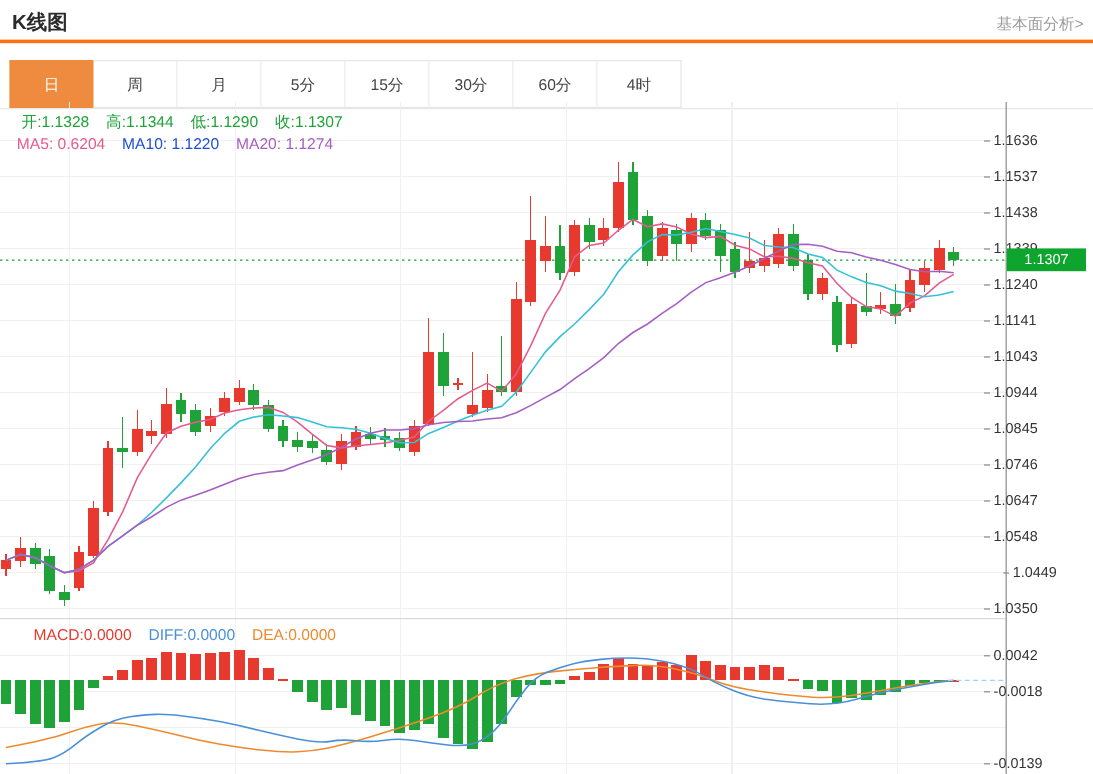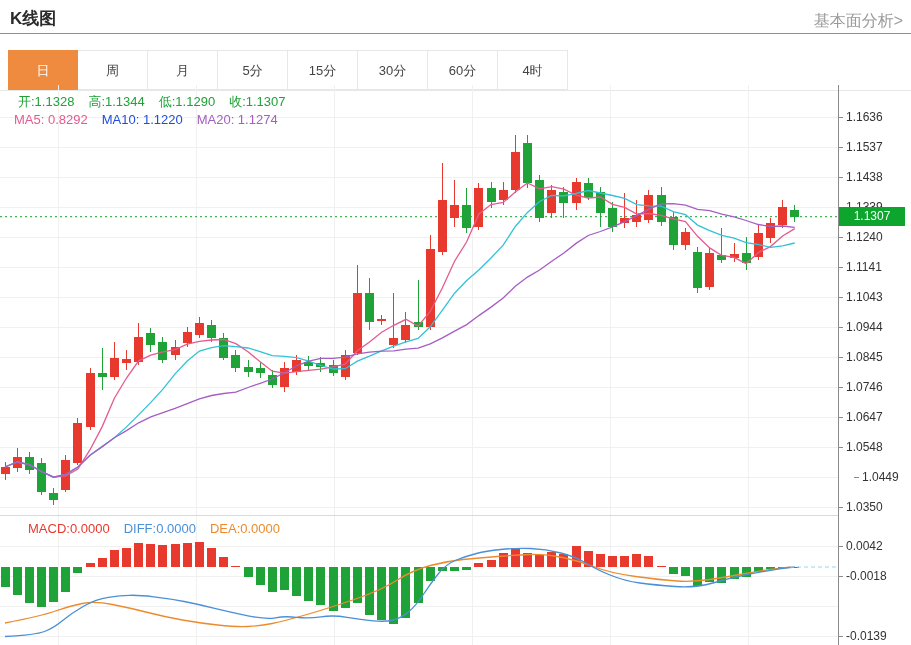--- a/index.html
+++ b/index.html
@@ -1,39 +1,39 @@
 <!DOCTYPE html>
 <html><head>
 <meta charset="utf-8">
 <style>
   html,body{margin:0;padding:0;background:#fff;}
   .app{position:relative;width:911px;height:645px;background:#fff;overflow:hidden;
        font-family:"Liberation Sans","DejaVu Sans",sans-serif;color:#333;}
-  .header{position:absolute;top:0;left:0;right:0;height:33px;border-bottom:1px solid #f97316;}
+  .header{position:absolute;top:0;left:0;right:0;height:33px;border-bottom:3px solid #f97316;}
   .title{position:absolute;left:10px;top:7px;font-size:17px;font-weight:bold;color:#2b2b2b;}
-  .link{position:absolute;right:8px;top:11px;font-size:16px;color:#9a9a9a;text-decoration:none;cursor:pointer;}
+  .link{position:absolute;right:8px;top:11px;font-size:13px;color:#9a9a9a;text-decoration:none;cursor:pointer;}
   .tabbar{position:absolute;top:50px;left:0;right:0;height:40px;border-bottom:1px solid #e7e7e7;}
   .tabs{position:absolute;left:8px;top:0;display:flex;height:40px;}
   .tab{width:70px;height:40px;line-height:40px;text-align:center;font-size:13px;color:#444;
        background:#fff;border:1px solid #e7e7e7;border-left:none;box-sizing:border-box;cursor:pointer;}
   .tab:first-child{border-left:1px solid #e7e7e7;}
   .tab.selected{background:#ee8b3e;border-color:#ee8b3e;color:#fff;}
   .legend{position:absolute;font-size:13px;white-space:nowrap;z-index:5;}
   .legend span{margin-right:14px;margin-top:37px;}
   .lg-ohlc{left:18px;top:93px;color:#1fa238;}
   .lg-ma{left:14px;top:112px;}
   .lg-macd{left:28px;top:521px;}
   .ma5c{color:#e45b8f;} .ma10c{color:#1d4ed8;} .ma20c{color:#a55ec3;}
   .macdc{color:#e8392e;} .diffc{color:#4a90d9;} .deac{color:#ec8b2e;}
   svg{position:absolute;left:0;display:block;}
   #main-svg{top:85px;}
   #macd-svg{top:515px;}
   .pane-divider{position:absolute;left:0;top:515px;width:838px;height:1px;background:#d9d9d9;}
   .axis-line{position:absolute;left:838px;top:85px;width:1px;height:560px;background:#8a8a8a;}
-  #axis-labels{position:absolute;left:838px;top:0;width:50px;height:645px;}
+  #axis-labels{position:absolute;left:820px;top:0;width:50px;height:645px;}
   .ylab{position:absolute;left:0;font-size:12px;color:#333;display:flex;align-items:center;height:14px;}
   .ylab .tick{display:inline-block;width:5px;height:1px;background:#8a8a8a;margin-right:3px;}
   #price-tag{position:absolute;left:839px;width:66px;height:19px;background:#0ea52e;color:#fff;
              font-size:12px;line-height:19px;text-align:center;z-index:6;}
 </style>
 </head>
 <body>
 
 <div class="app">
   <div class="header">
@@ -51,21 +51,21 @@
       <div class="tab">30分</div>
       <div class="tab">60分</div>
       <div class="tab">4时</div>
     </div>
   </div>
 
   <div class="legend lg-ohlc">
     <span>开:1.1328</span><span>高:1.1344</span><span>低:1.1290</span><span>收:1.1307</span>
   </div>
   <div class="legend lg-ma">
-    <span class="ma5c">MA5: 0.8292</span><span class="ma10c">MA10: 1.1220</span><span class="ma20c">MA20: 1.1274</span>
+    <span class="ma5c">MA5: 0.6204</span><span class="ma10c">MA10: 1.1220</span><span class="ma20c">MA20: 1.1274</span>
   </div>
   <div class="legend lg-macd">
     <span class="macdc">MACD:0.0000</span><span class="diffc">DIFF:0.0000</span><span class="deac">DEA:0.0000</span>
   </div>
 
   <svg id="main-svg" width="838" height="430" viewBox="0 0 838 430">
       <line x1="58" y1="0" x2="58" y2="430" stroke="#f0f0f0" shape-rendering="crispEdges"></line>
       <line x1="196" y1="0" x2="196" y2="430" stroke="#f0f0f0" shape-rendering="crispEdges"></line>
       <line x1="334" y1="0" x2="334" y2="430" stroke="#f0f0f0" shape-rendering="crispEdges"></line>
       <line x1="472" y1="0" x2="472" y2="430" stroke="#f0f0f0" shape-rendering="crispEdges"></line>

